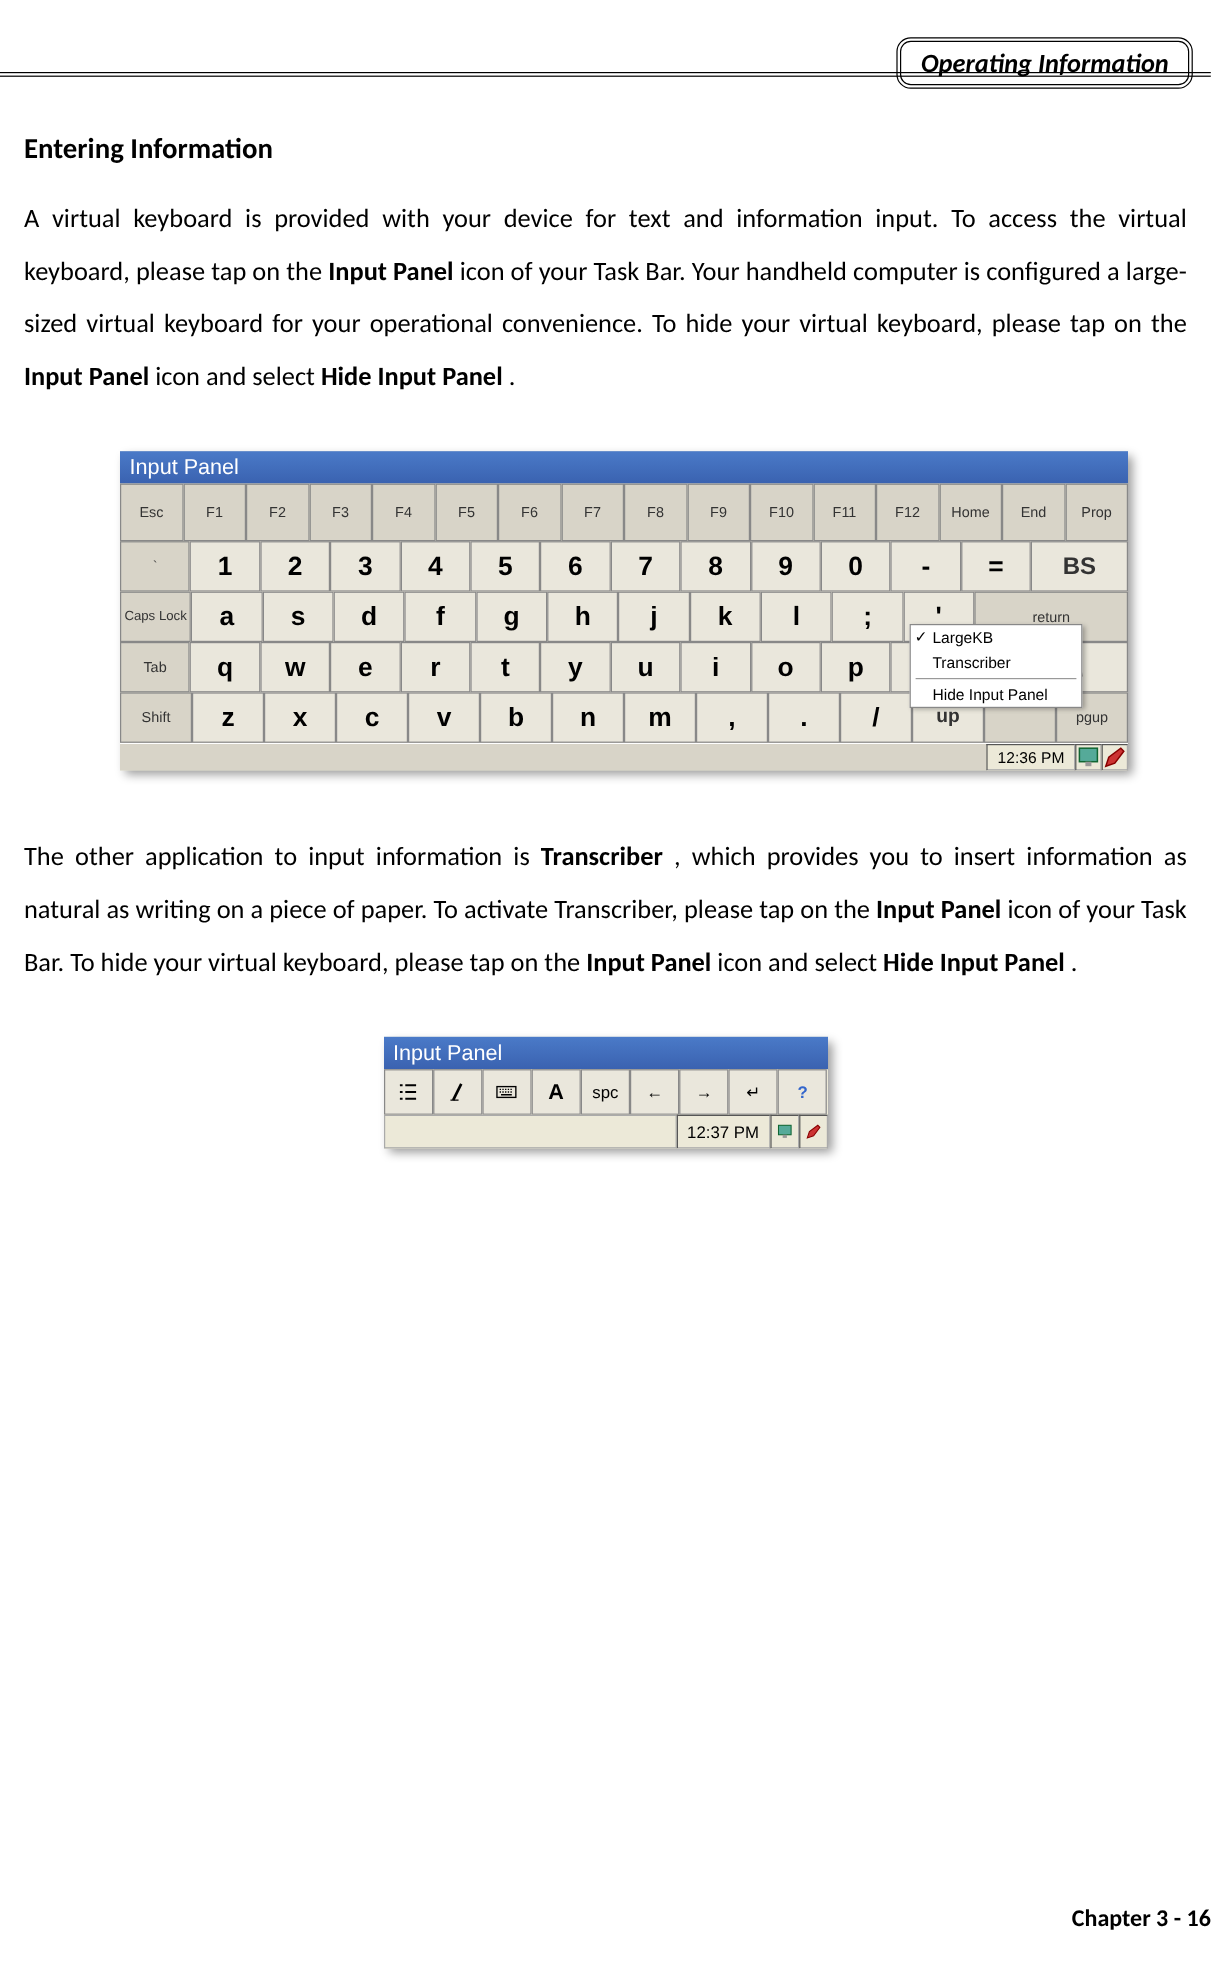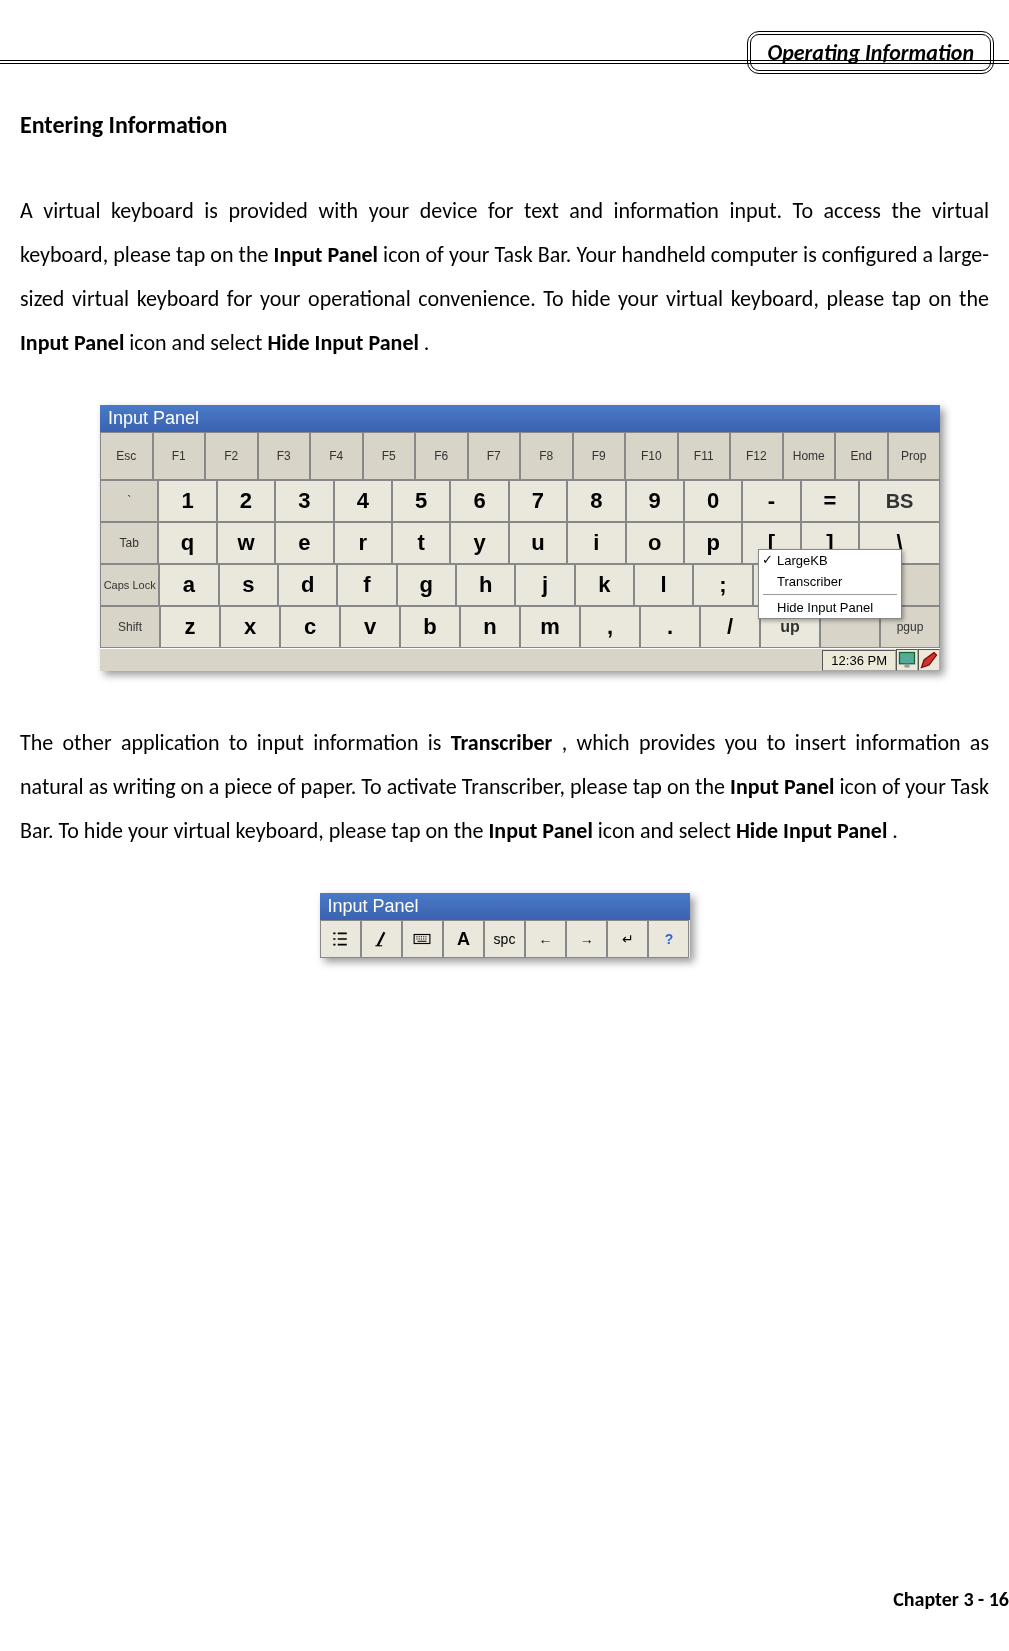--- a/index.html
+++ b/index.html
@@ -35,21 +35,21 @@
 
     .content {
       position: absolute;
       top: 110px;
       left: 20px;
       right: 20px;
     }
     .section-title {
       font-weight: bold;
       font-size: 24px;
-      margin-bottom: 50px;
+      margin-bottom: 21px;
     }
     .para {
       font-size: 22px;
       line-height: 2.0;
       text-align: justify;
       margin-bottom: 40px;
     }
     .para b { font-weight: bold; }
 
     
@@ -114,21 +114,20 @@
     }
     .popup-sep { border-top: 1px solid #999; margin: 2px 4px; }
 
     .fig1-wrap { position: relative; width: 840px; margin-left: 40px; margin-bottom: 50px; }
 
     .taskbar {
       display: flex;
       justify-content: flex-end;
       background: #d8d4c8;
       border-top: 1px solid #fff;
-      align-items: flex-end;
     }
     .task-time {
       border: 1px inset #aaa;
       padding: 2px 8px;
       font-family: Tahoma, sans-serif;
       font-size: 13px;
       background: #ece9d8;
       display: flex;
       align-items: center;
     }
@@ -255,50 +254,50 @@
           <div class="key big">7</div>
           <div class="key big">8</div>
           <div class="key big">9</div>
           <div class="key big">0</div>
           <div class="key big">-</div>
           <div class="key big">=</div>
           <div class="key bs wide1">BS</div>
         </div>
 
         <div class="kbd-row tall">
+          <div class="key mod" style="font-size:11px;line-height:1;">Caps Lock</div>
+          <div class="key big">a</div>
+          <div class="key big">s</div>
+          <div class="key big">d</div>
+          <div class="key big">f</div>
+          <div class="key big">g</div>
+          <div class="key big">h</div>
+          <div class="key big">j</div>
+          <div class="key big">k</div>
+          <div class="key big">l</div>
+          <div class="key big">;</div>
+          <div class="key big">'</div>
+          <div class="key mod wide2">return</div>
+        </div>
+
+        <div class="kbd-row tall">
           <div class="key mod">Tab</div>
           <div class="key big">q</div>
           <div class="key big">w</div>
           <div class="key big">e</div>
           <div class="key big">r</div>
           <div class="key big">t</div>
           <div class="key big">y</div>
           <div class="key big">u</div>
           <div class="key big">i</div>
           <div class="key big">o</div>
           <div class="key big">p</div>
           <div class="key big">[</div>
           <div class="key big">]</div>
           <div class="key big wide1">\</div>
-        </div>
-
-        <div class="kbd-row tall">
-          <div class="key mod" style="font-size:11px;line-height:1;">Caps Lock</div>
-          <div class="key big">a</div>
-          <div class="key big">s</div>
-          <div class="key big">d</div>
-          <div class="key big">f</div>
-          <div class="key big">g</div>
-          <div class="key big">h</div>
-          <div class="key big">j</div>
-          <div class="key big">k</div>
-          <div class="key big">l</div>
-          <div class="key big">;</div>
-          <div class="key big">'</div>
-          <div class="key mod wide2">return</div>
         </div>
 
         <div class="kbd-row tall">
           <div class="key mod">Shift</div>
           <div class="key big">z</div>
           <div class="key big">x</div>
           <div class="key big">c</div>
           <div class="key big">v</div>
           <div class="key big">b</div>
           <div class="key big">n</div>
@@ -374,16 +373,31 @@
         <span>←</span>
       </div>
       <div class="tbtn">
         <span>→</span>
       </div>
       <div class="tbtn">
         <span>↵</span>
       </div>
       <div class="tbtn" style="font-weight:bold;color:#36c;">?</div>
     </div>
+    <div class="taskbar2">
+      <div class="tb2-spacer"></div>
+      <div class="tb2-time">12:37 PM</div>
+      <div class="tb2-icon">
+        <svg viewBox="0 0 16 16" width="14" height="14">
+            <rect x="2" y="2" width="12" height="9" fill="#5a9" stroke="#163"></rect>
+            <rect x="6" y="11" width="4" height="3" fill="#999"></rect>
+          </svg>
+      </div>
+      <div class="tb2-icon">
+        <svg viewBox="0 0 16 16" width="14" height="14">
+            <path d="M2 14 L4 8 L12 2 L14 4 L8 12 Z" fill="#c33" stroke="#800"></path>
+          </svg>
+      </div>
+    </div>
   </div>
 </div>
 
 <div class="footer">Chapter 3 - 16</div>
 
 </body></html>

